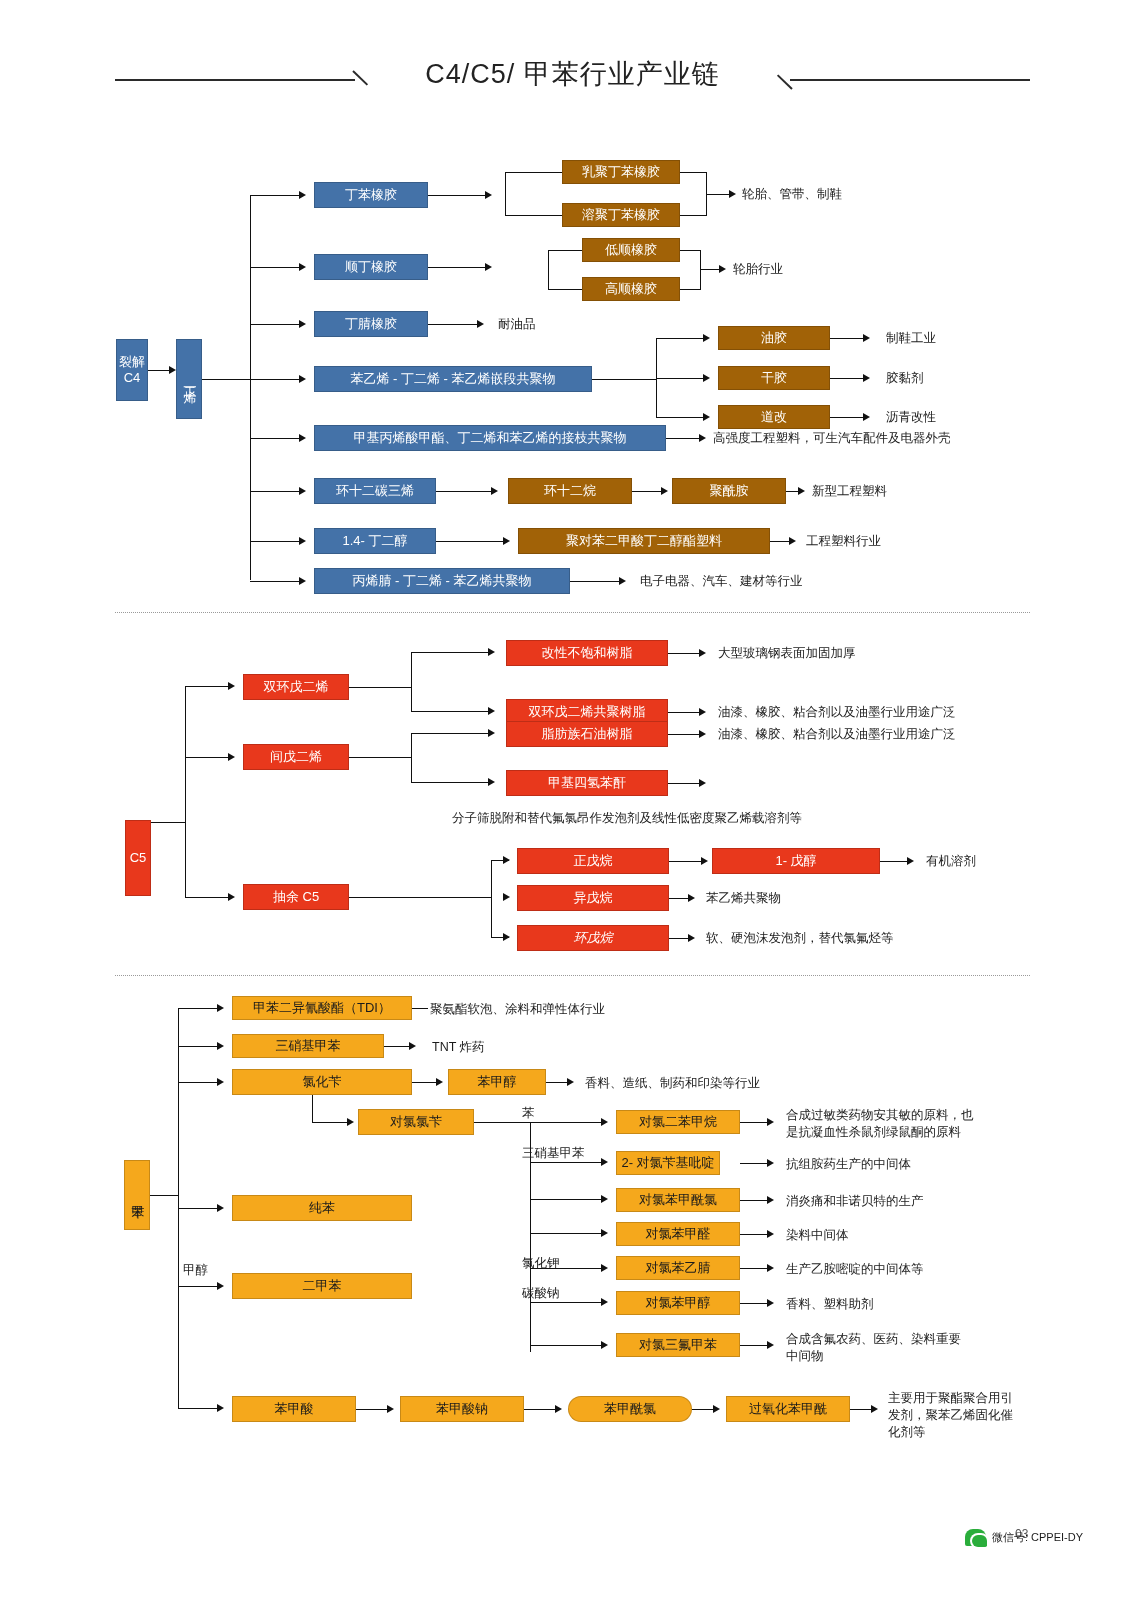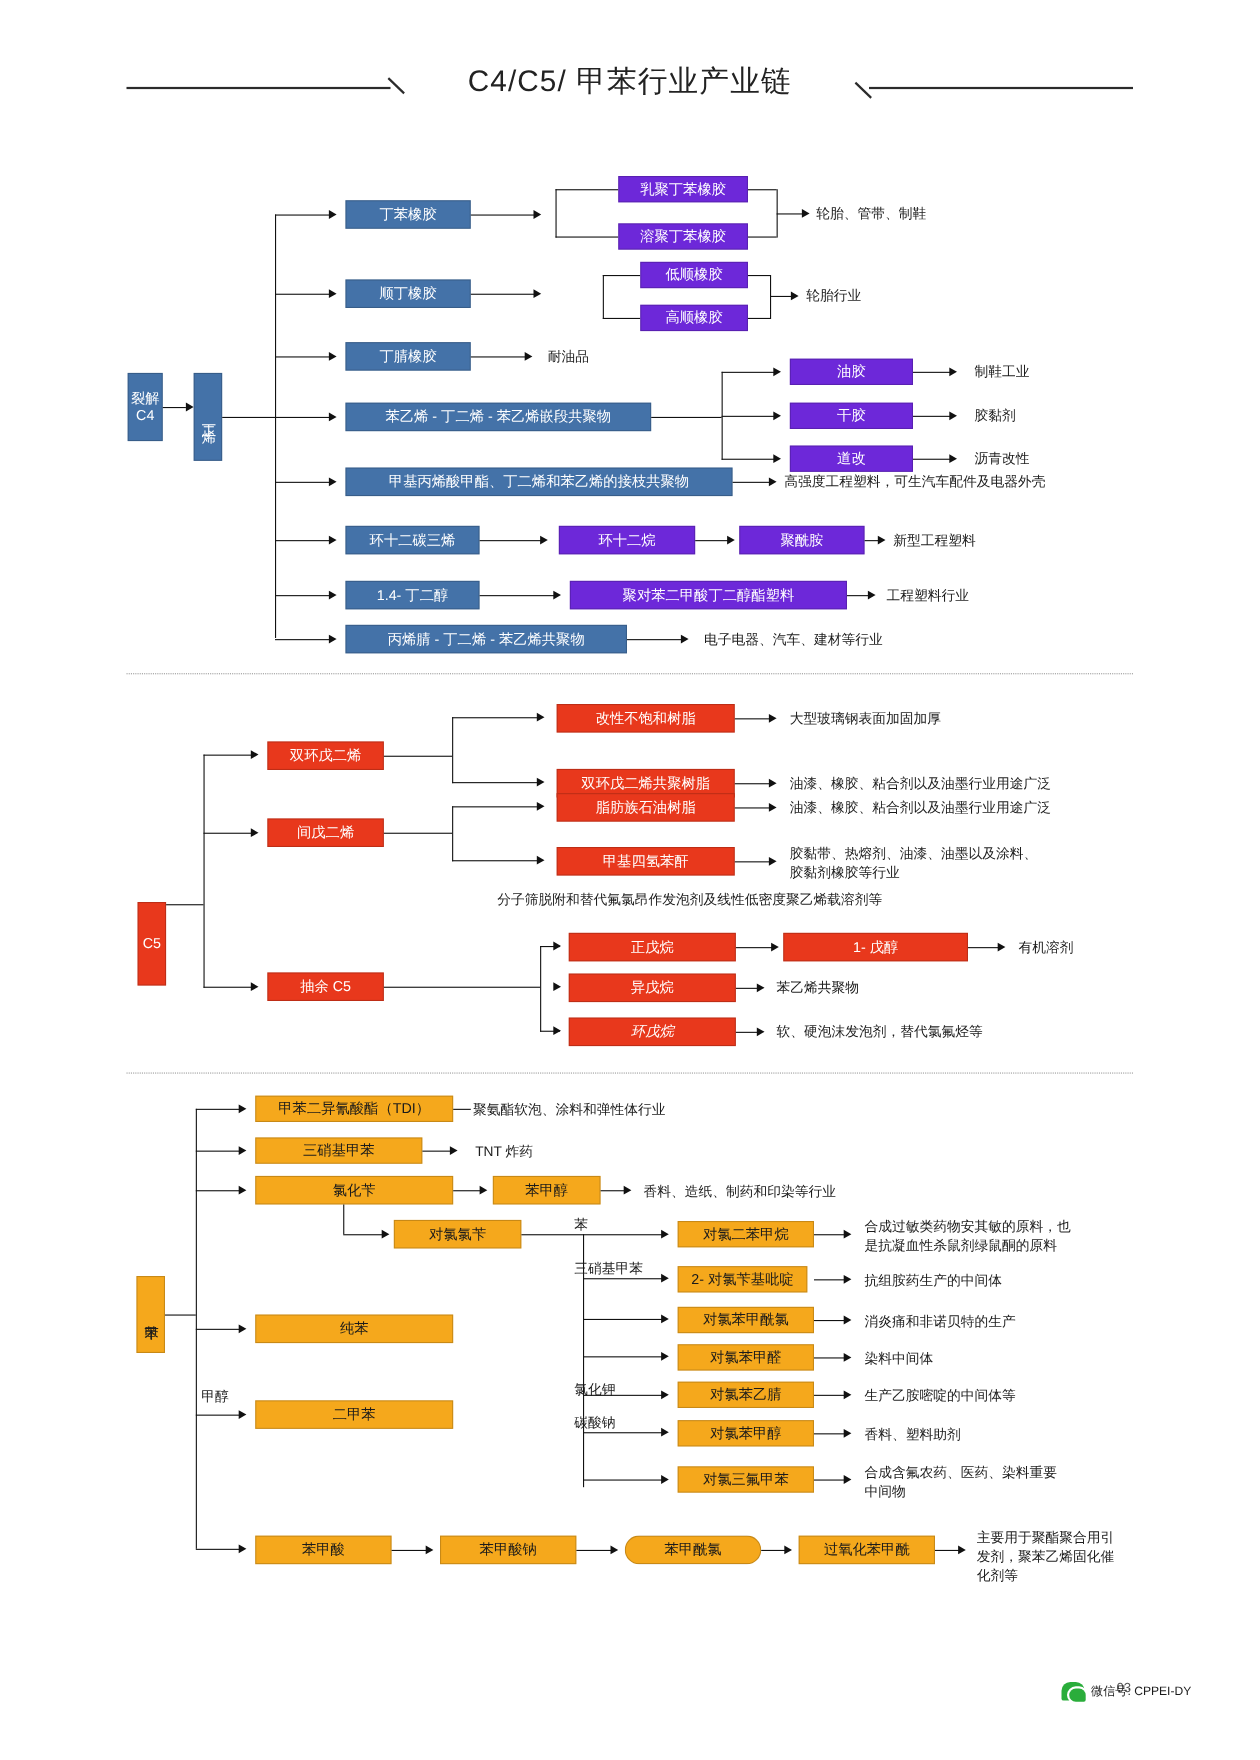--- a/index.html
+++ b/index.html
@@ -27,21 +27,21 @@
 
   
   .box{
     position:absolute;box-sizing:border-box;
     display:flex;align-items:center;justify-content:center;
     text-align:center;line-height:1.15;
     color:#ffffff;font-size:13px;
     border:1px solid rgba(0,0,0,.18);
   }
   .blue{background:#4472a8;}
-  .blue-lite{background:#6d28d9;}
+  .blue-lite{background:#a16207;}
   .red{background:#e8381c;}
   .orange{background:#f5a81c;color:#1b1b1b;}
   .vert{writing-mode:vertical-rl;text-orientation:upright;letter-spacing:2px;}
   .txt{
     position:absolute;font-size:12.5px;color:#1b1b1b;line-height:1.35;
     white-space:pre-line;
   }
   
   .ln{position:absolute;background:#111;}
   .h{height:1px;}
@@ -267,21 +267,20 @@
       <span>脂肪族石油树脂</span>
     </div>
   <div class="ln h" style="left:668px;top:734px;width:34px;"></div>
   <div class="arrow" style="left:699px;top:730px;"></div>
   <div class="txt" style="left:718px;top:726px;">油漆、橡胶、粘合剂以及油墨行业用途广泛</div>
   <div class="box red" style="left:506px;top:770px;width:162px;height:26px;">
       <span>甲基四氢苯酐</span>
     </div>
   <div class="ln h" style="left:668px;top:783px;width:34px;"></div>
   <div class="arrow" style="left:699px;top:779px;"></div>
-  <div class="txt" style="left:718px;top:768px;width:230px;">胶黏带、热熔剂、油漆、油墨以及涂料、胶黏剂橡胶等行业</div>
 
   <div class="txt" style="left:452px;top:810px;">分子筛脱附和替代氟氯昂作发泡剂及线性低密度聚乙烯载溶剂等</div>
 
   <div class="ln h" style="left:185px;top:897px;width:46px;"></div>
   <div class="arrow" style="left:228px;top:893px;"></div>
   <div class="box red" style="left:243px;top:884px;width:106px;height:26px;">
       <span>抽余 C5</span>
     </div>
   <div class="ln h" style="left:349px;top:897px;width:142px;"></div>
   <div class="ln v" style="left:491px;top:860px;height:78px;"></div>
@@ -367,21 +366,21 @@
       <span>对氯二苯甲烷</span>
     </div>
   <div class="ln h" style="left:740px;top:1122px;width:30px;"></div>
   <div class="arrow" style="left:767px;top:1118px;"></div>
   <div class="txt" style="left:786px;top:1107px;width:230px;">合成过敏类药物安其敏的原料，也
 是抗凝血性杀鼠剂绿鼠酮的原料</div>
   <div class="txt" style="left:522px;top:1105px;">苯</div>
 
   <div class="ln h" style="left:530px;top:1162px;width:74px;"></div>
   <div class="arrow" style="left:601px;top:1158px;"></div>
-  <div class="box orange" style="left:616px;top:1151px;width:118px;height:24px;">
+  <div class="box orange" style="left:616px;top:1151px;width:104px;height:24px;">
       <span>2- 对氯苄基吡啶</span>
     </div>
   <div class="ln h" style="left:740px;top:1163px;width:30px;"></div>
   <div class="arrow" style="left:767px;top:1159px;"></div>
   <div class="txt" style="left:786px;top:1156px;">抗组胺药生产的中间体</div>
   <div class="txt" style="left:522px;top:1145px;">三硝基甲苯</div>
 
   <div class="ln h" style="left:530px;top:1199px;width:74px;"></div>
   <div class="arrow" style="left:601px;top:1195px;"></div>
   <div class="box orange" style="left:616px;top:1188px;width:124px;height:24px;">

